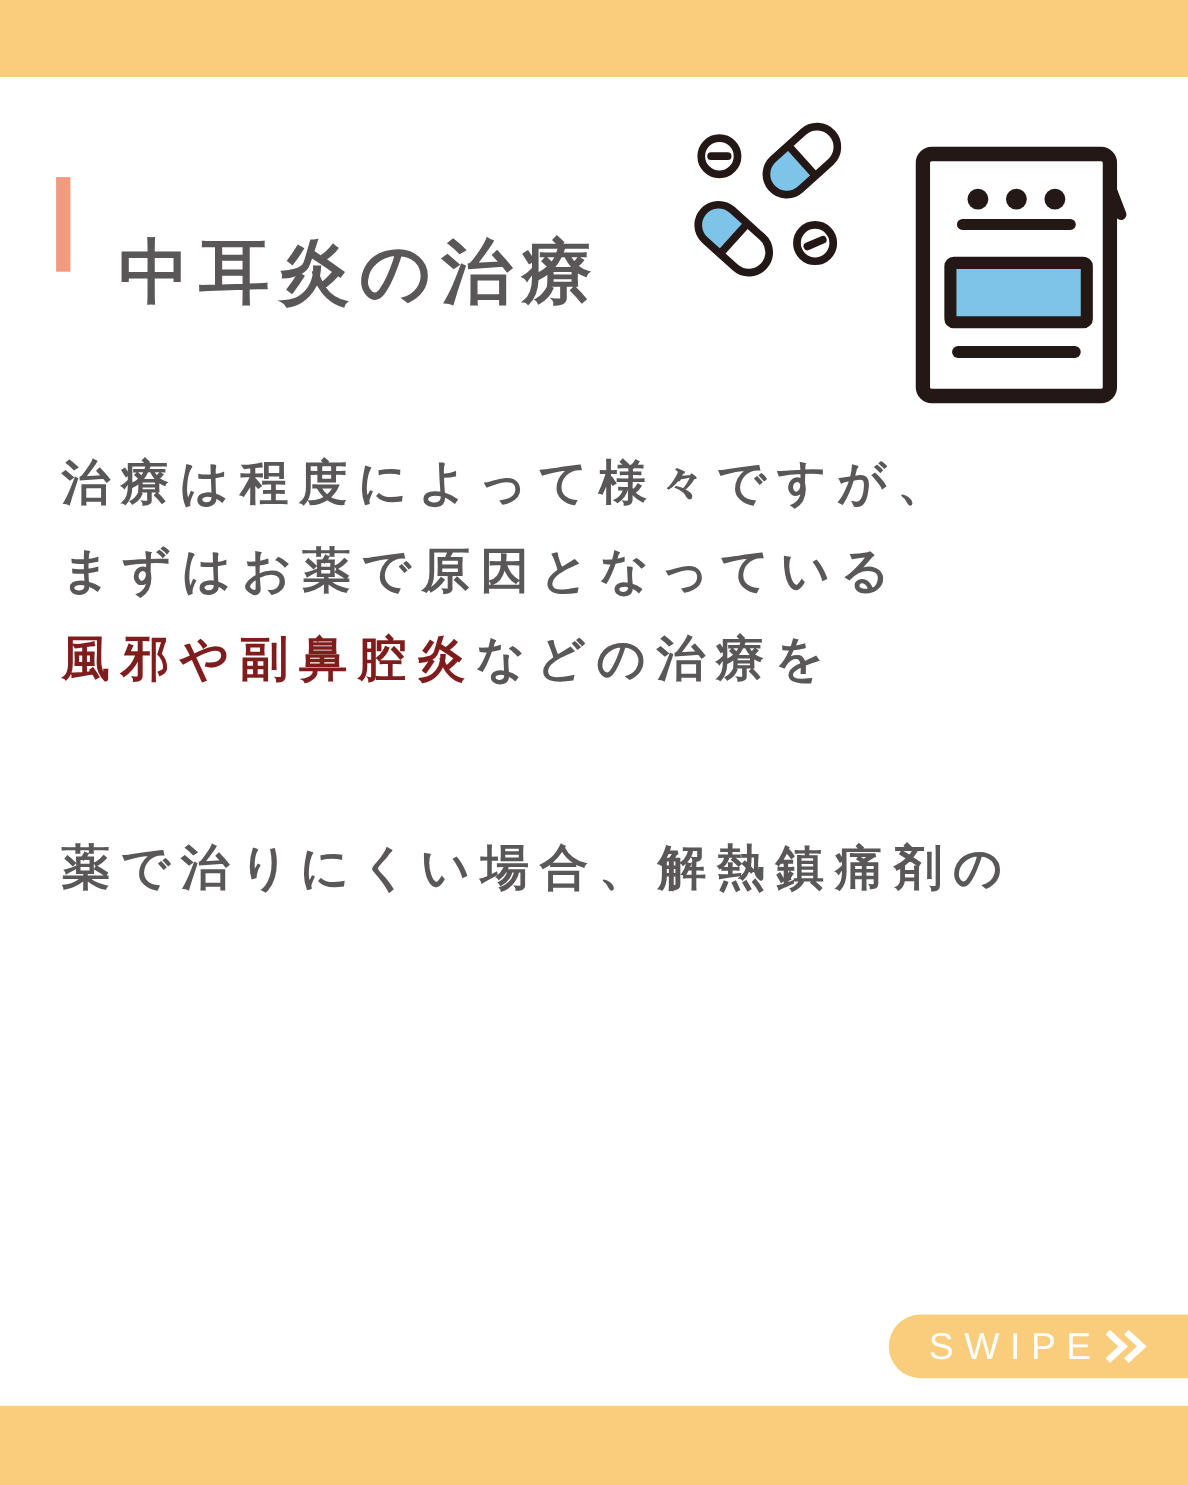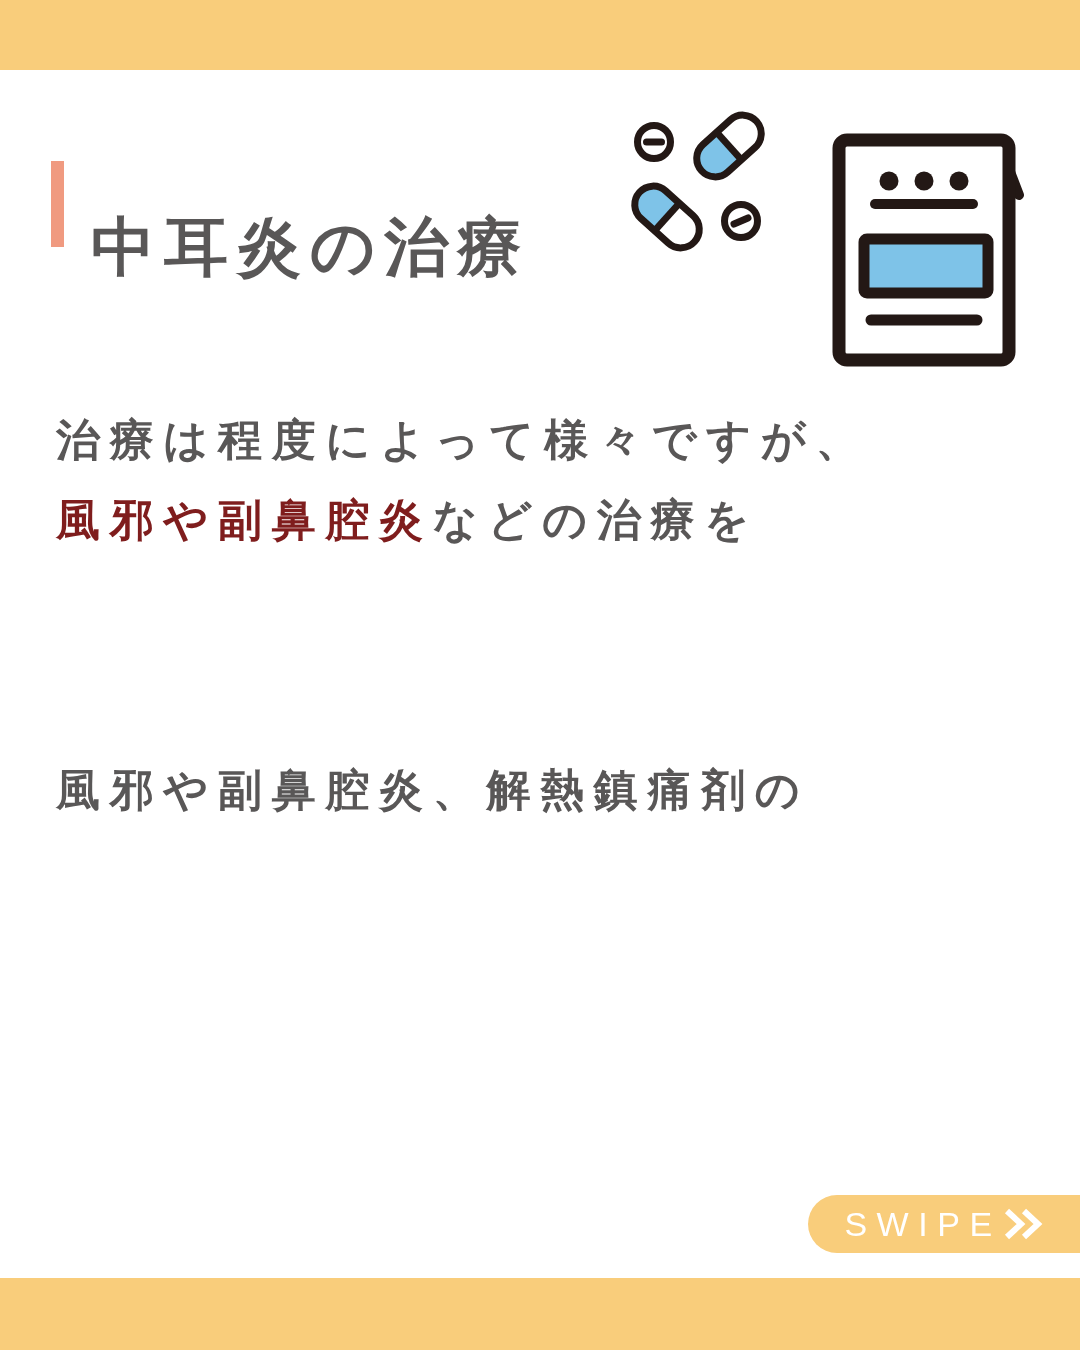--- a/index.html
+++ b/index.html
@@ -12,21 +12,21 @@
   }
   .bar{position:absolute;left:0;width:1080px;background:#F9CD7B;}
   .bar.top{top:0;height:70px;}
   .bar.bottom{top:1278px;height:72px;}
 
   .title-accent{
     position:absolute;left:51px;top:161px;
     width:13px;height:86px;background:#F09A80;
   }
   .page-title{
-    position:absolute;left:91px;top:161px;
+    position:absolute;left:108px;top:161px;
     font-size:64px;line-height:86px;font-weight:bold;
     color:#595757;letter-spacing:0.14em;white-space:nowrap;
   }
 
   .icon-pills{position:absolute;left:626px;top:104px;}
   .icon-packet{position:absolute;left:831px;top:131px;}
 
   .para{position:absolute;left:56px;width:990px;}
   .para .line{
     height:80px;line-height:80px;white-space:nowrap;
@@ -99,25 +99,26 @@
       <line x1="44" y1="73" x2="142" y2="73" stroke="#231815" stroke-width="10" stroke-linecap="round"></line>
 
       <rect x="33" y="108" width="124" height="54" rx="3" fill="#7EC3E8" stroke="#231815" stroke-width="11" stroke-linejoin="round"></rect>
 
       <line x1="40" y1="189" x2="146" y2="189" stroke="#231815" stroke-width="11" stroke-linecap="round"></line>
     </svg>
   </span>
 
   <div class="para p1">
     <div class="line"><span class="seg-gray">治療は程度によって様々ですが、</span></div>
+    <div class="line"><span class="seg-gray">まずはお薬で原因となっている</span></div>
     <div class="line"><span class="seg-red">風邪や副鼻腔炎</span><span class="seg-gray">などの治療を</span></div>
   </div>
 
   <div class="para p2">
-    <div class="line"><span class="seg-gray">風邪や副鼻腔炎、解熱鎮痛剤の</span></div>
+    <div class="line"><span class="seg-gray">薬で治りにくい場合、解熱鎮痛剤の</span></div>
   </div>
 
 
   <div class="swipe-btn">
     <span class="swipe-label">SWIPE</span>
     <span>
       <svg class="swipe-chevron" width="42" height="34" viewBox="0 0 42 34">
         <polyline points="5,4 19,17 5,30" fill="none" stroke="#ffffff" stroke-width="6" stroke-linejoin="miter"></polyline>
         <polyline points="22,4 36,17 22,30" fill="none" stroke="#ffffff" stroke-width="6" stroke-linejoin="miter"></polyline>
       </svg>

